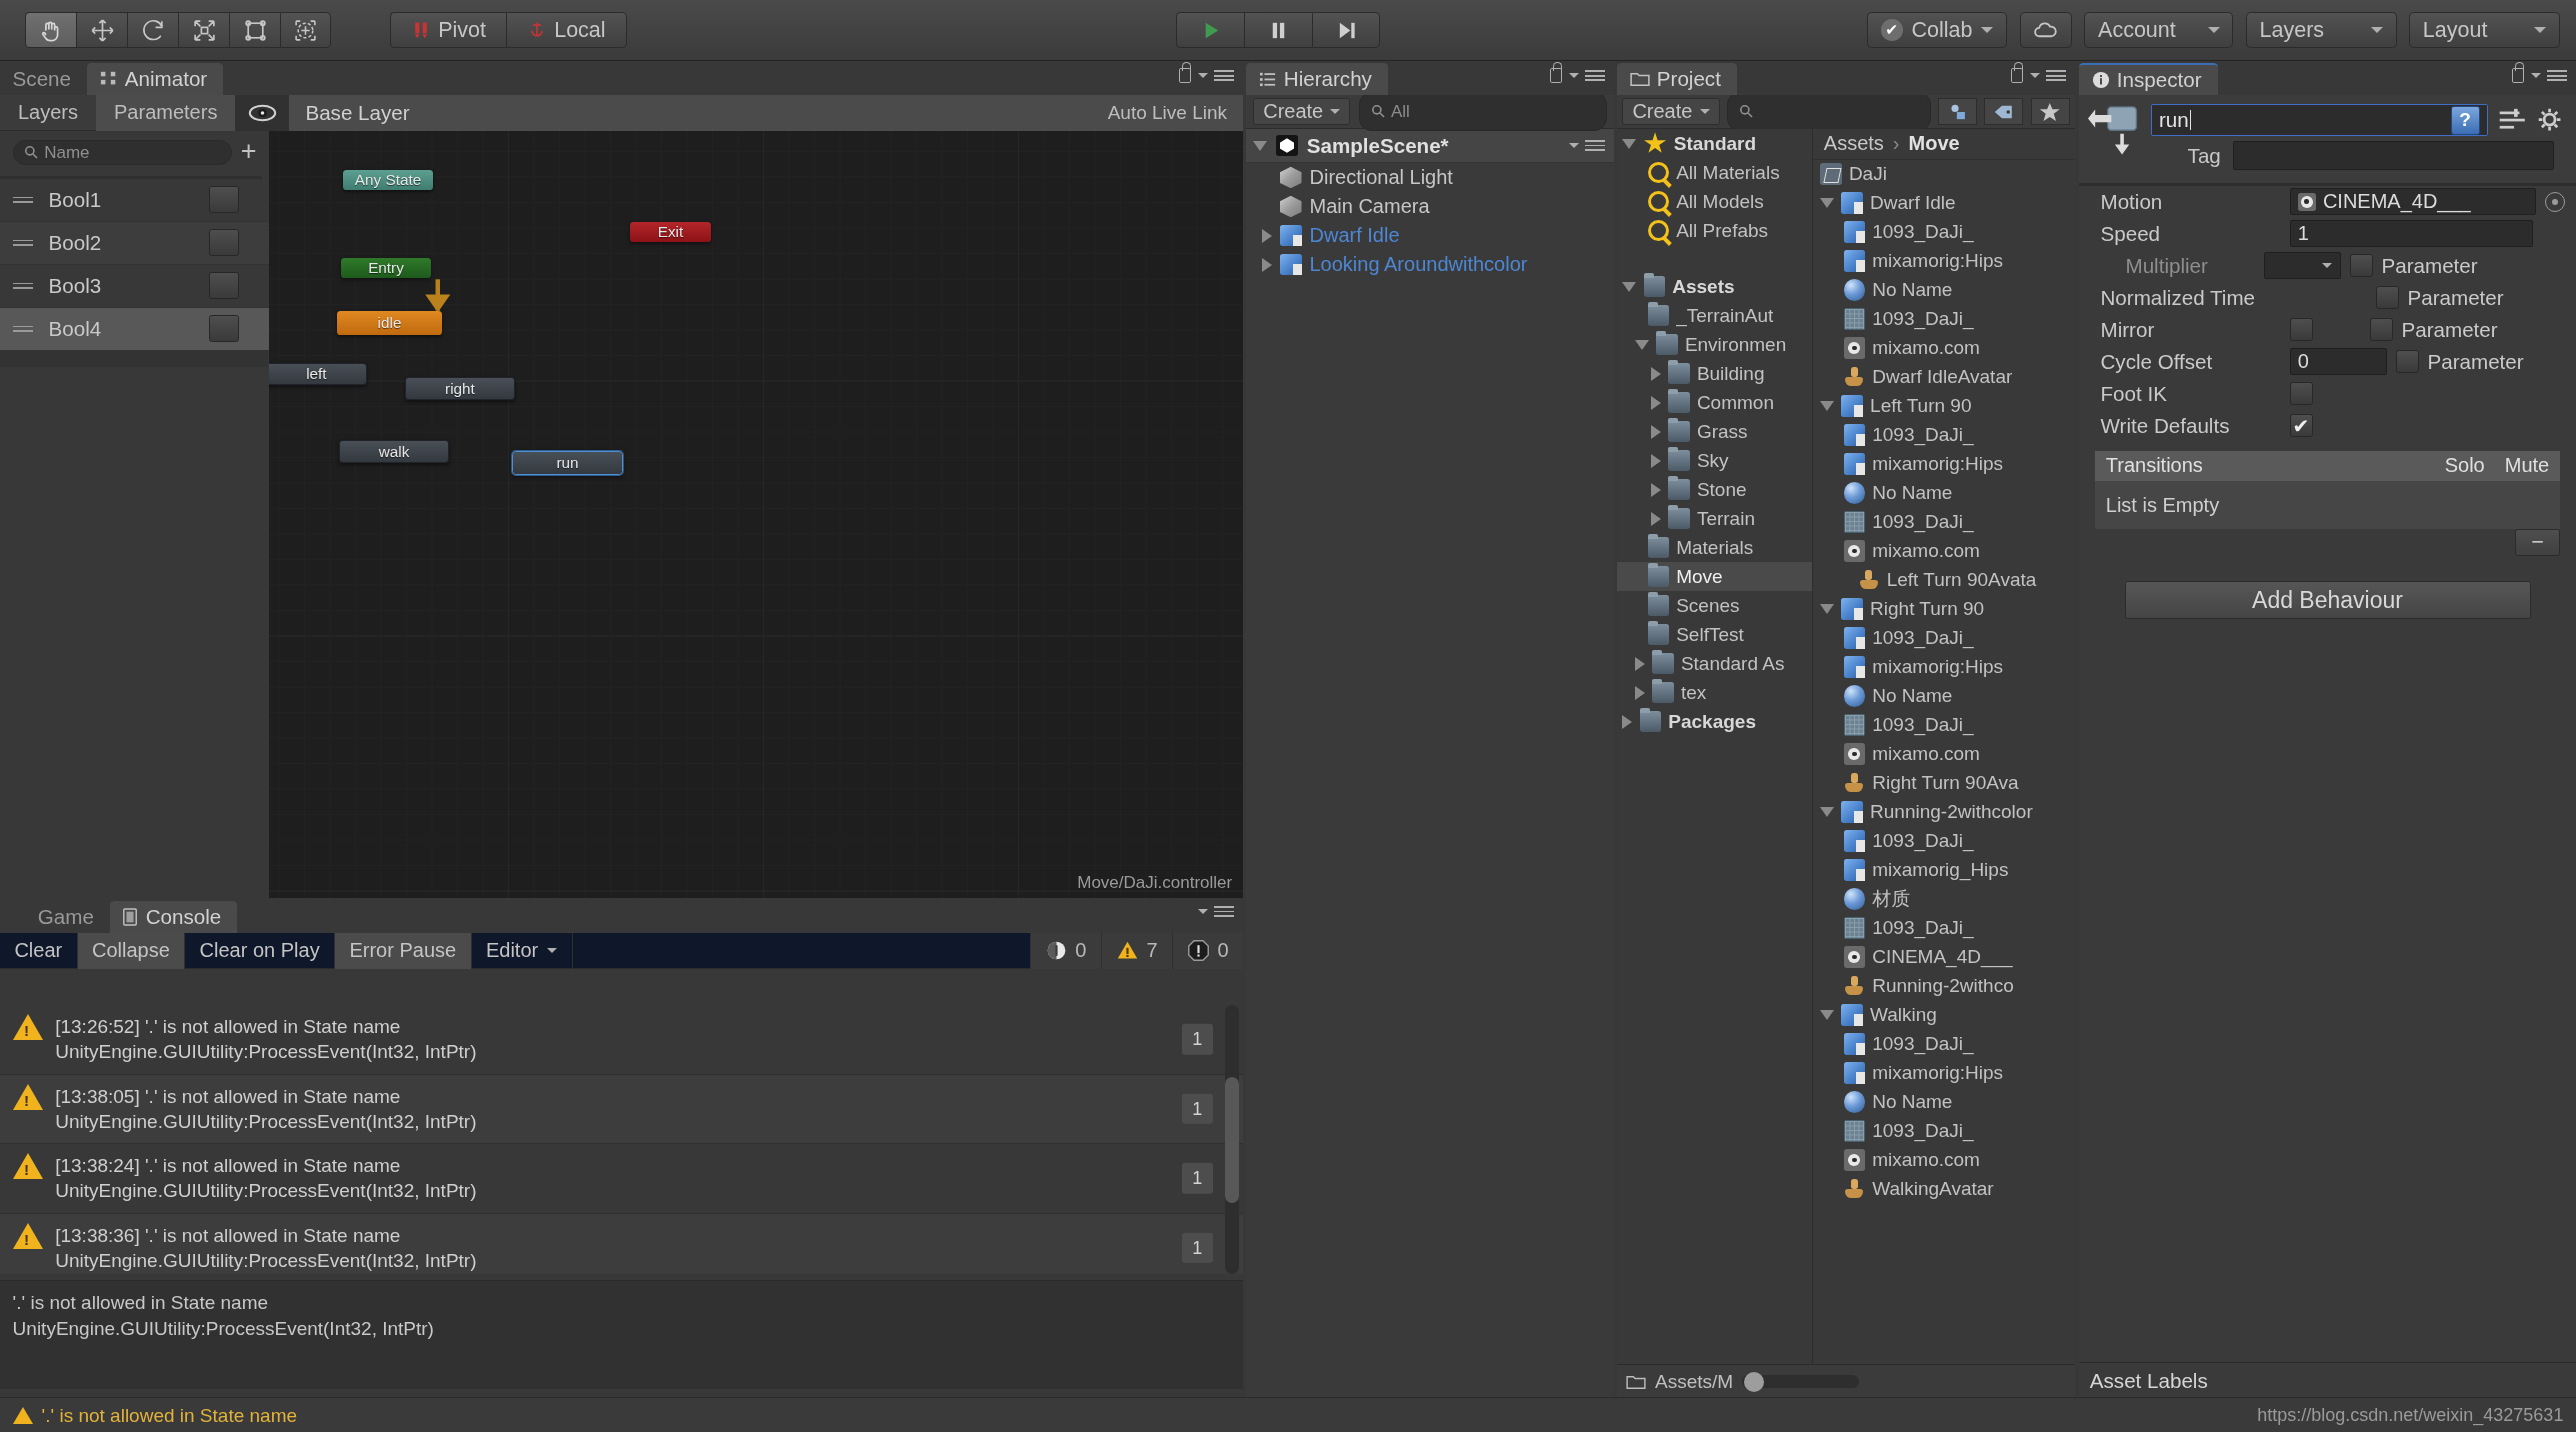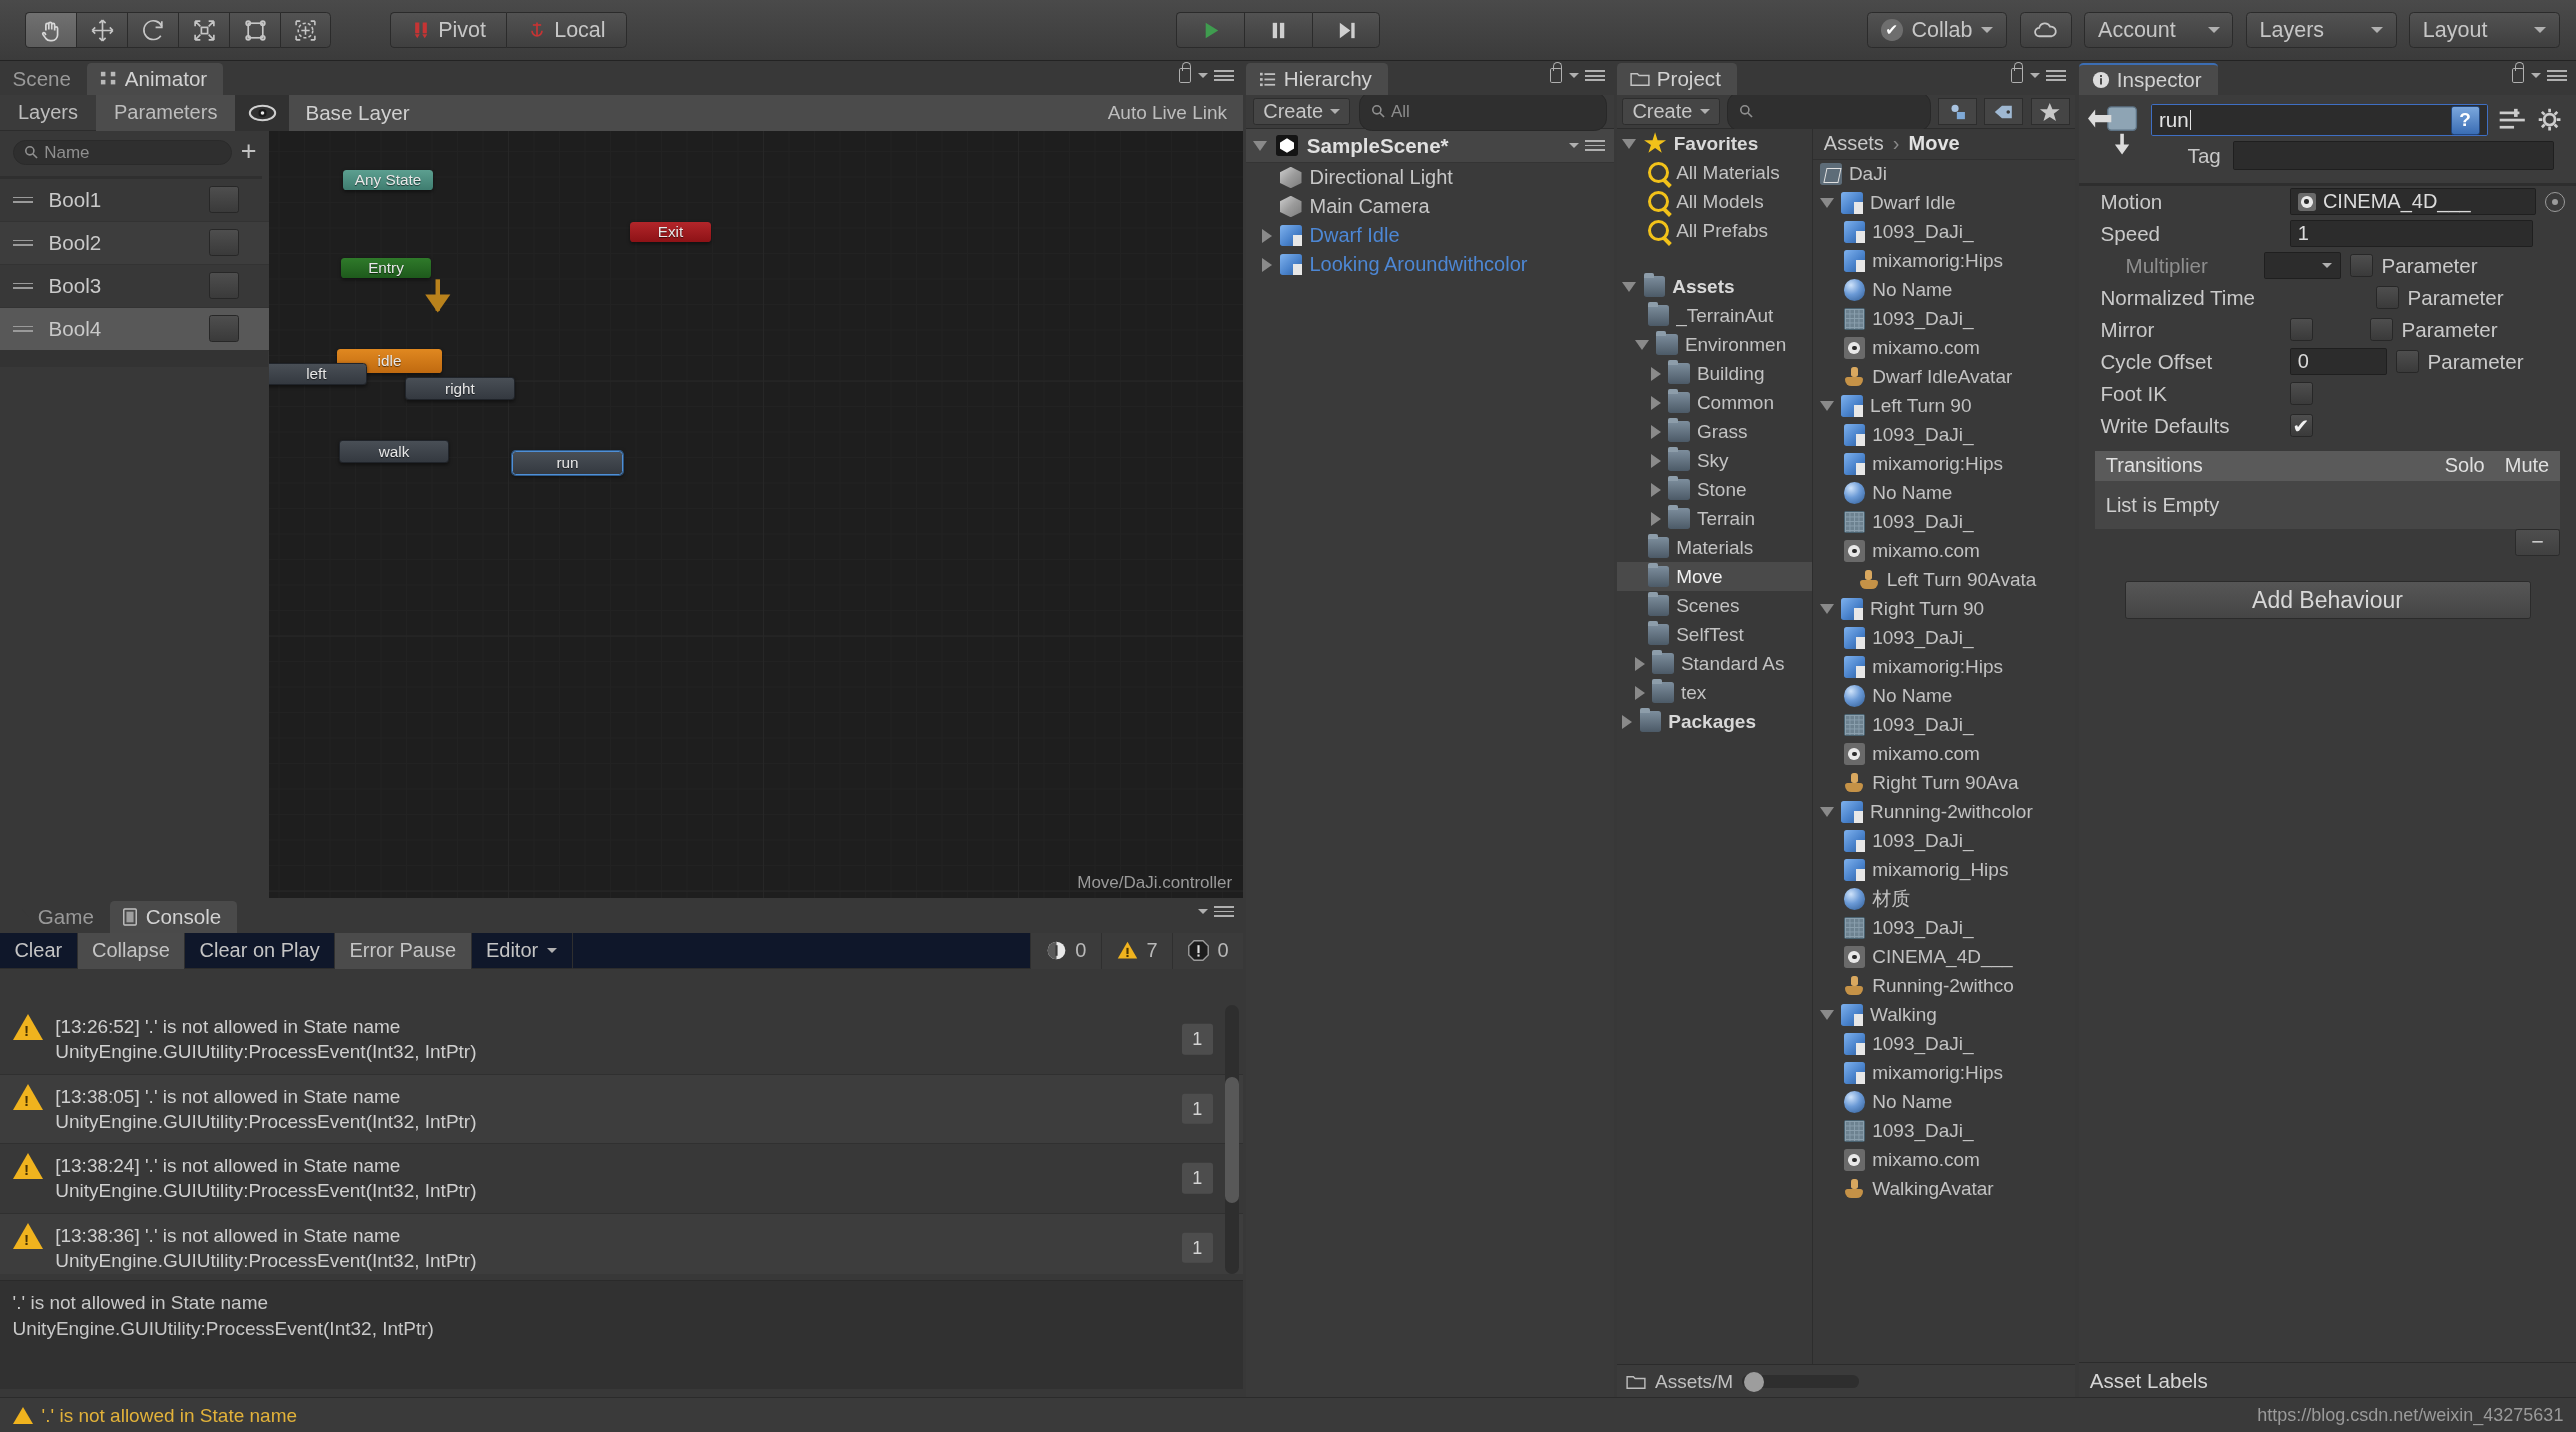--- a/index.html
+++ b/index.html
@@ -128,21 +128,21 @@
     overflow:hidden;
   }
   .state-node {
     position:absolute; border-radius: 3.6px; display:flex;align-items:center;justify-content:center;
     font-size: 15.3px; color:#e8e8e8; text-shadow: 0 0.9px 0.9px rgba(0,0,0,.6);
     box-shadow: 0 1.8px 3.6px rgba(0,0,0,.45);
   }
   .n-any   { background: linear-gradient(#5c9f90,#3f7d70); }
   .n-entry { background: linear-gradient(#2f7a2a,#1e5a1c); }
   .n-exit  { background: linear-gradient(#b3262a,#8d1216); }
-  .n-idle  { background: linear-gradient(#e08820,#c06a10); margin-top: 38px; }
+  .n-idle  { background: linear-gradient(#e08820,#c06a10); }
   .n-grey  { background: linear-gradient(#494f56,#343940); border:0.9px solid #20242a;}
   .n-sel   { background: linear-gradient(#494f56,#343940); border: 1.8px solid #4f8fd6; box-shadow: 0 0 0 0.9px #2f5c8c, 0 1.8px 4.5px rgba(0,0,0,.5); }
   .graph-foot {
     position:absolute;right:10.8px;bottom:5.4px;font-size:17px;color:#9a9a9a;
   }
 
   
   #console-panel { left:0; top:899px; width:1243px; height:533px; background:#383838; }
   .console-toolbar {
     height: 36px; background:#0f172a; display:flex;align-items:center; border-bottom:0.9px solid #2c2c2c;
@@ -732,21 +732,21 @@
             <polygon points="12,1 15,8 23,8 16.5,13 19,21 12,16.5 5,21 7.5,13 1,8 9,8" fill="#c7c7c7"></polygon>
           </svg>
       </div>
     </div>
 
     <div class="proj-split">
       <div class="proj-tree">
         <div class="p-row bold" style="padding-left:5.4px">
           <span class="tri-d"></span>
           <span class="ic ic-star"></span>
-          <span>Favorites</span>
+          <span>Standard</span>
         </div>
         <div class="p-row" style="padding-left:30.5px">
           <span class="ic ic-mag"></span>
           <span>All Materials</span>
         </div>
         <div class="p-row" style="padding-left:30.5px">
           <span class="ic ic-mag"></span>
           <span>All Models</span>
         </div>
         <div class="p-row" style="padding-left:30.5px">

